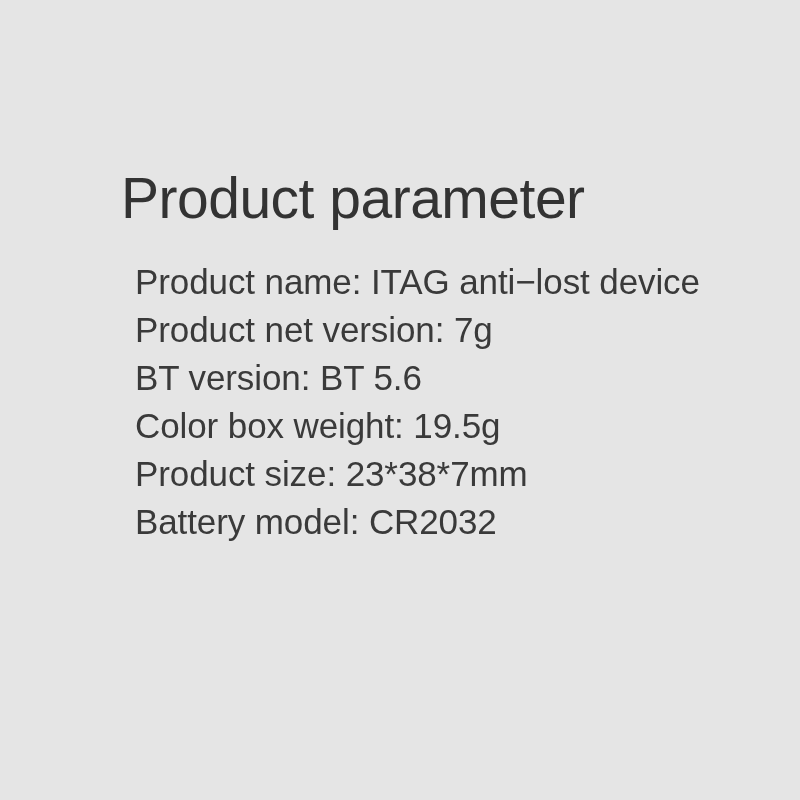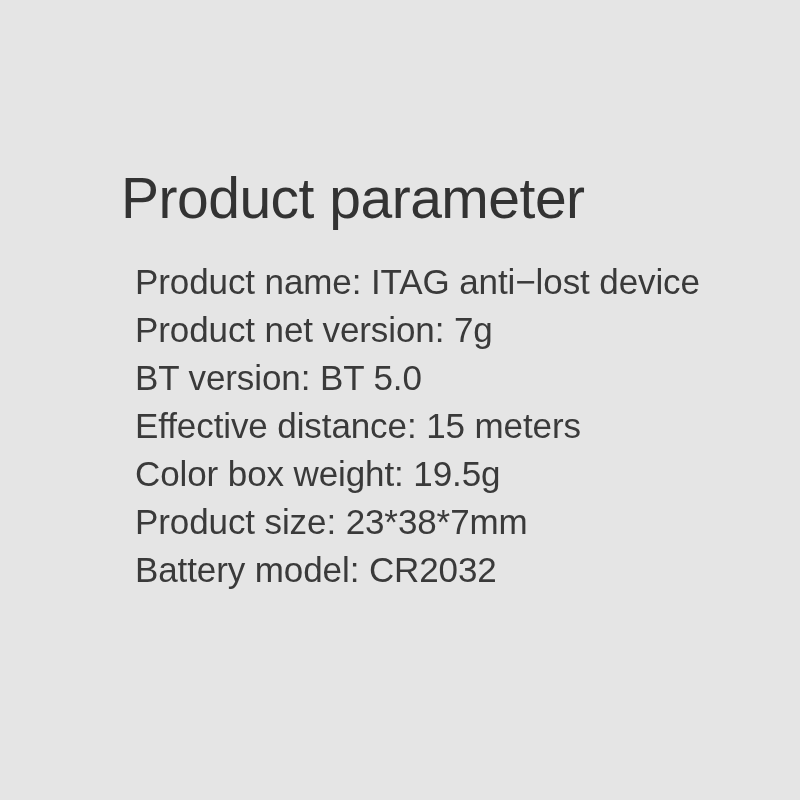--- a/index.html
+++ b/index.html
@@ -56,20 +56,19 @@
 </head>
 <body>
 
 <div class="page">
 
   <h1 class="spec-sheet-title">Product parameter</h1>
 
   <ul class="spec-list">
     <li class="spec-item">Product name: ITAG anti−lost device</li>
     <li class="spec-item">Product net version: 7g</li>
-    <li class="spec-item">BT version: BT 5.0</li>
-    <li class="spec-item">Effective distance: 15 meters</li>
+    <li class="spec-item">BT version: BT 5.6</li>
     <li class="spec-item">Color box weight: 19.5g</li>
     <li class="spec-item">Product size: 23*38*7mm</li>
     <li class="spec-item">Battery model: CR2032</li>
   </ul>
 
 </div>
 
 </body></html>

